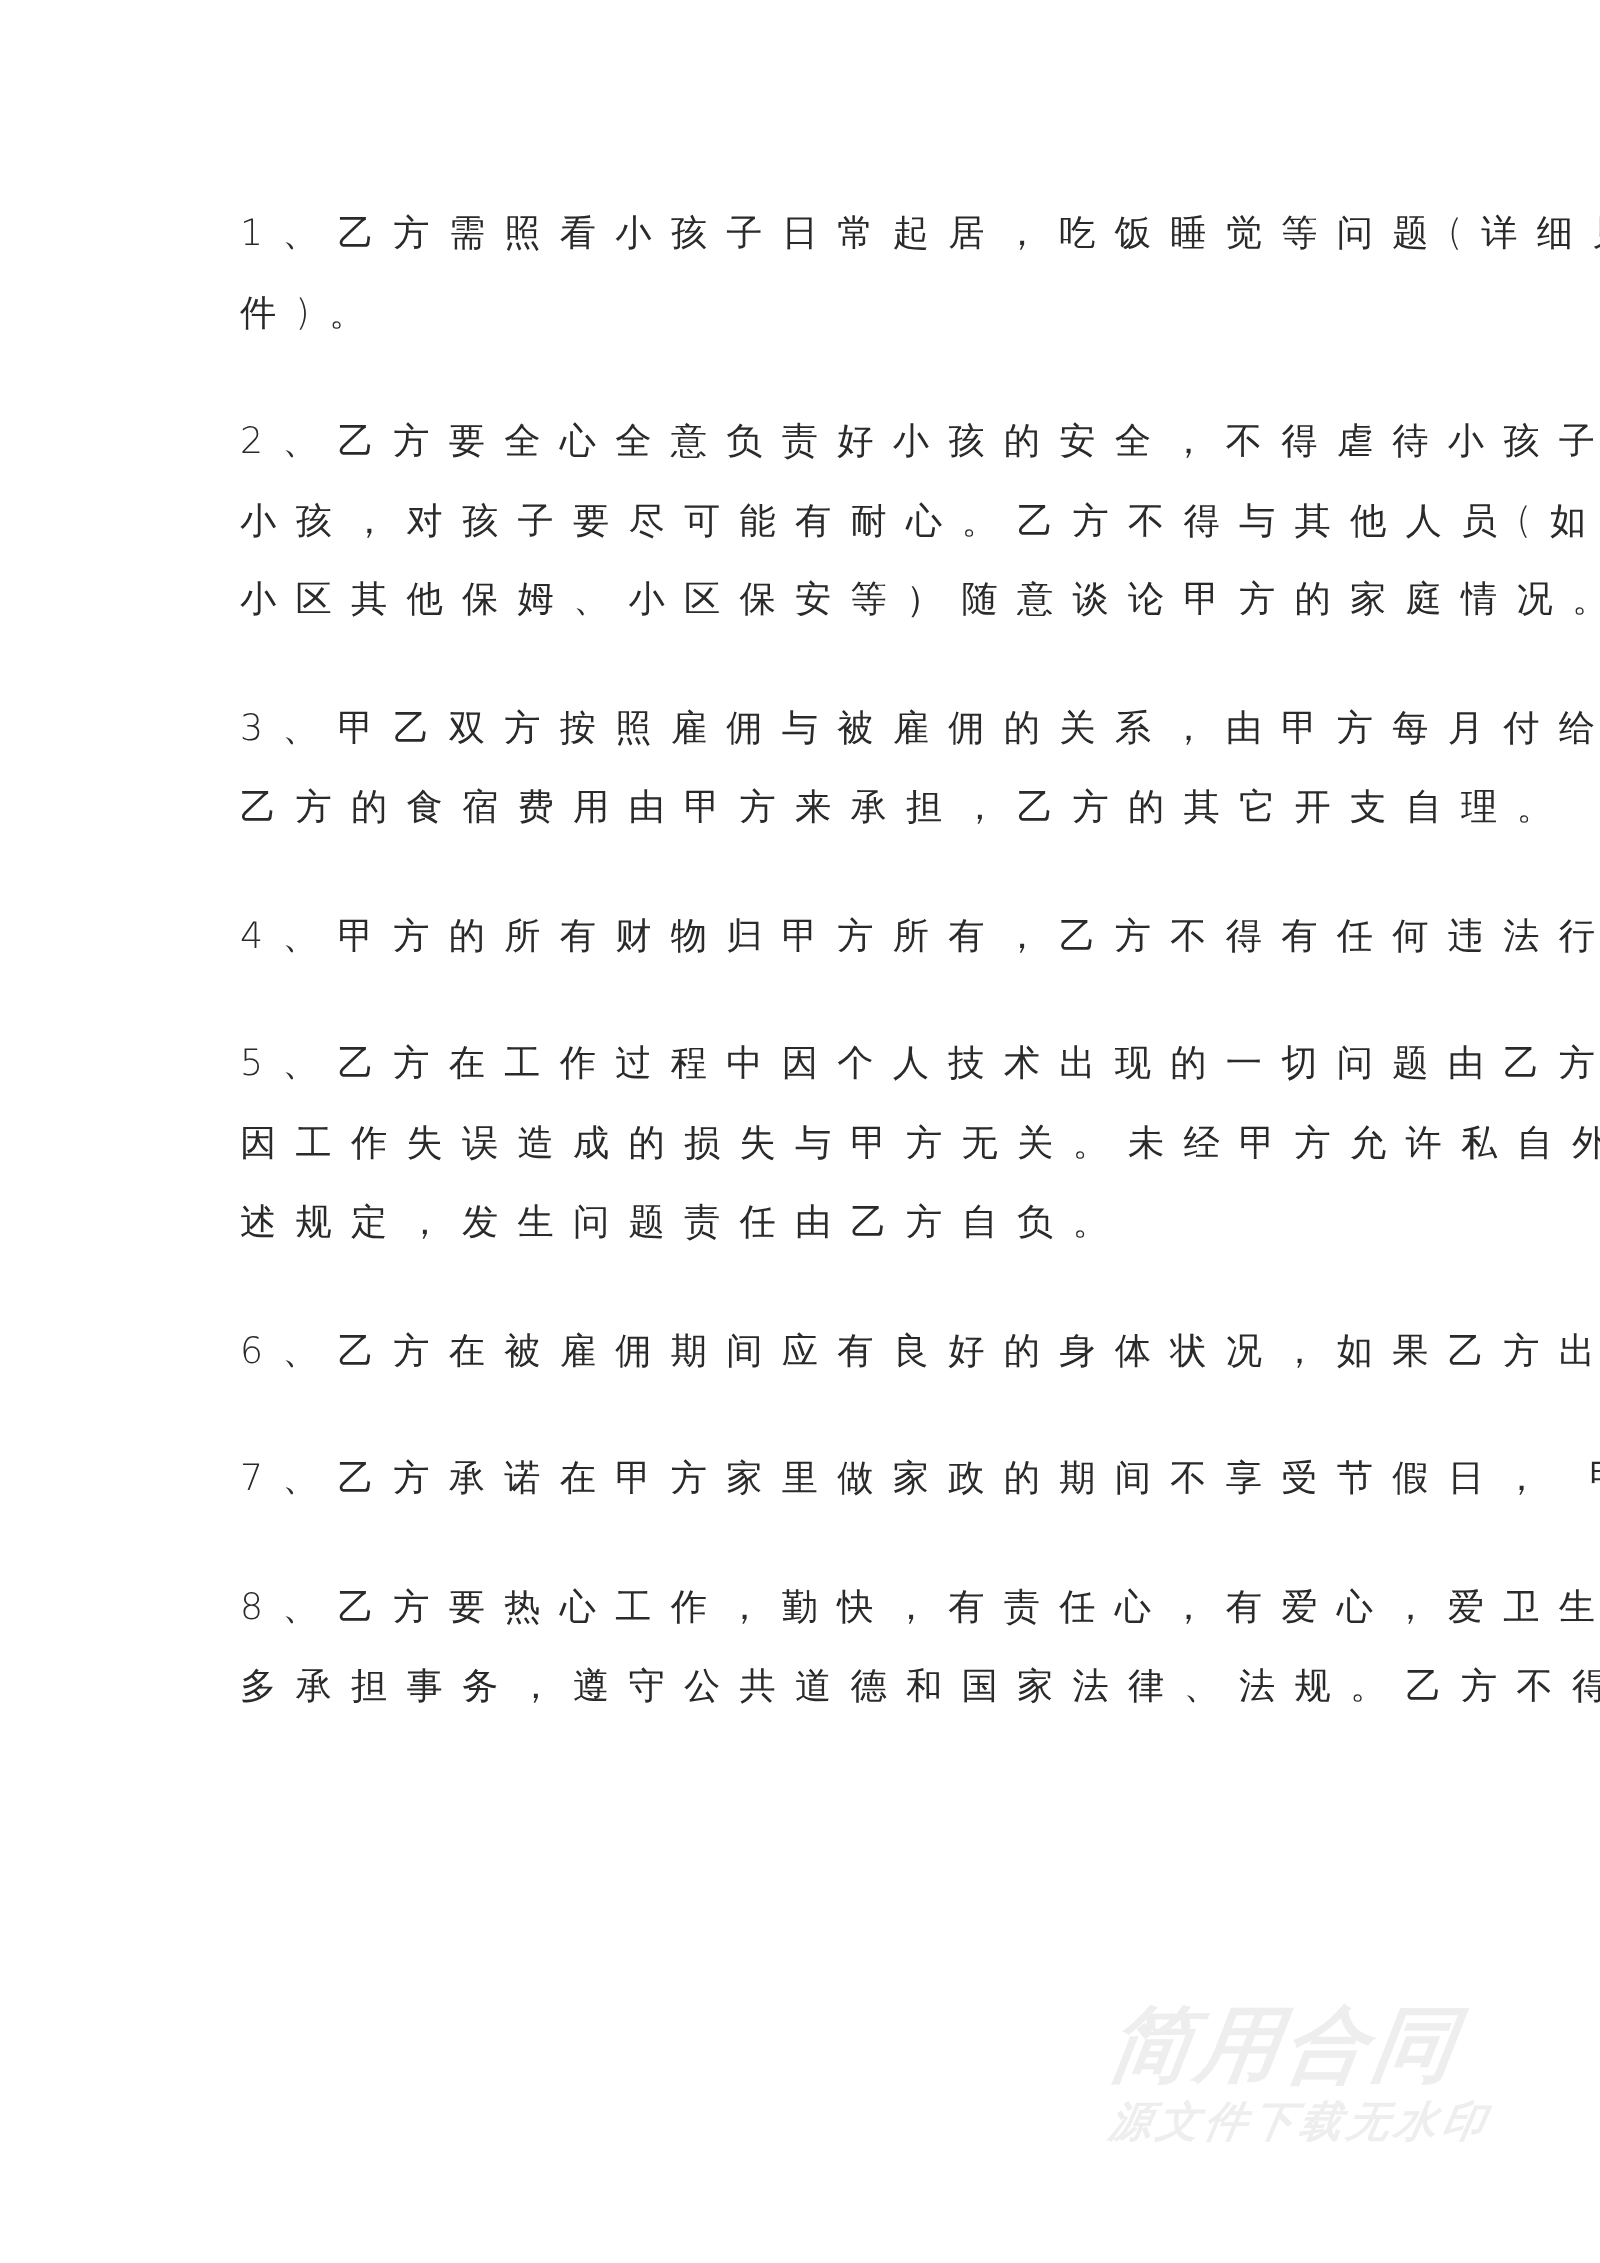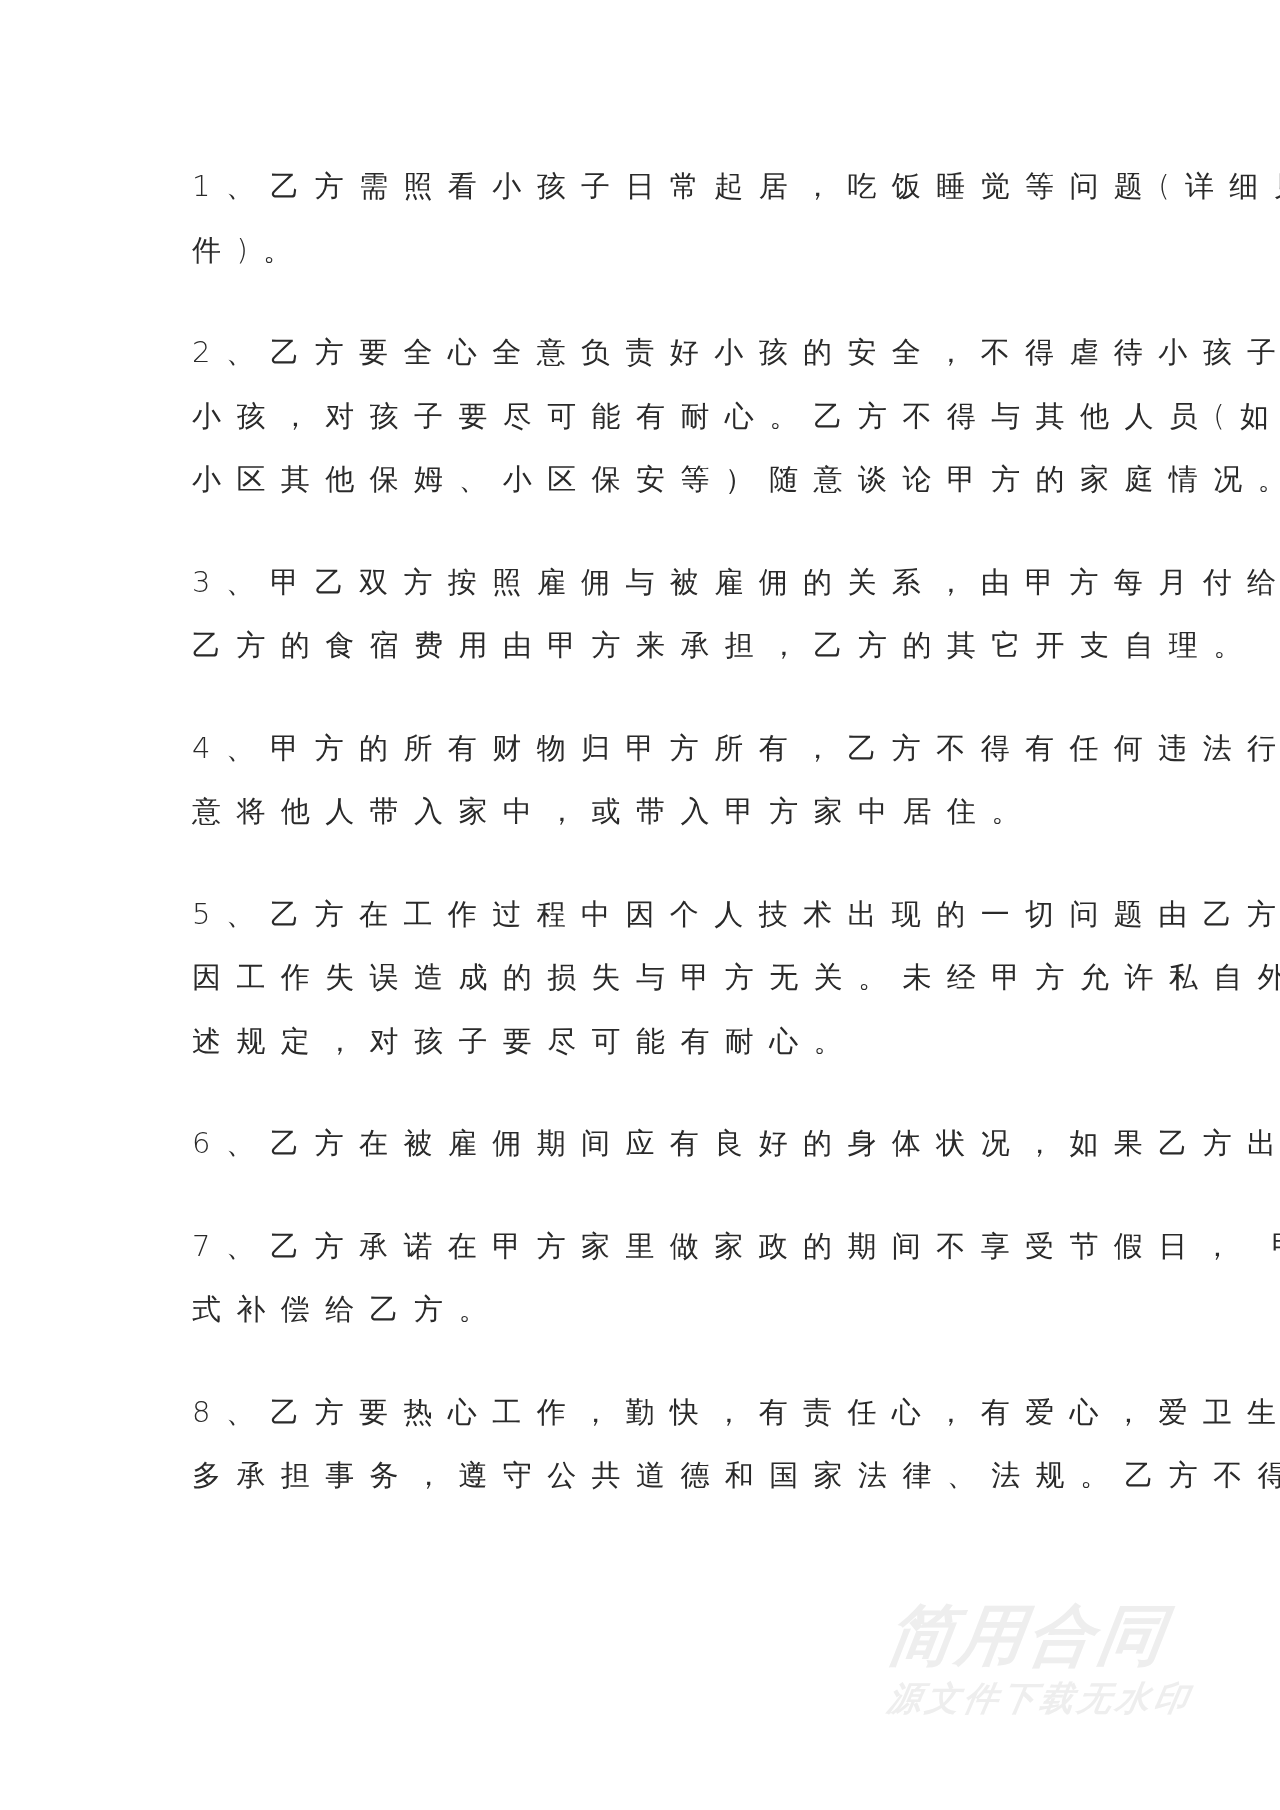--- a/index.html
+++ b/index.html
@@ -90,36 +90,34 @@
       <span class="line">小区其他保姆、小区保安等）随意谈论甲方的家庭情况。</span>
     </p>
 
     <p class="clause">
       <span class="line">3、甲乙双方按照雇佣与被雇佣的关系，由甲方每月付给乙方报酬 ，</span>
       <span class="line">乙方的食宿费用由甲方来承担，乙方的其它开支自理。</span>
     </p>
 
     <p class="clause">
       <span class="line">4、甲方的所有财物归甲方所有，乙方不得有任何违法行为，不能随</span>
-      <span class="line">意将他人带入家中，或带入甲方家中居住。</span>
     </p>
 
     <p class="clause">
       <span class="line">5、乙方在工作过程中因个人技术出现的一切问题由乙方自己负责，</span>
       <span class="line">因工作失误造成的损失与甲方无关。未经甲方允许私自外出或违反上</span>
-      <span class="line">述规定，对孩子要尽可能有耐心。</span>
+      <span class="line">述规定，发生问题责任由乙方自负。</span>
     </p>
 
     <p class="clause">
       <span class="line">6、乙方在被雇佣期间应有良好的身体状况，如果乙方出现重大病症</span>
     </p>
 
     <p class="clause">
       <span class="line">7、乙方承诺在甲方家里做家政的期间不享受节假日， 甲方以薪金方</span>
-      <span class="line">式补偿给乙方。</span>
     </p>
 
     <p class="clause">
       <span class="line">8、乙方要热心工作，勤快，有责任心，有爱心，爱卫生，积极主动</span>
       <span class="line">多承担事务，遵守公共道德和国家法律、法规。乙方不得擅自外出，</span>
     </p>
 
   </div>
 
   <div class="watermark">

